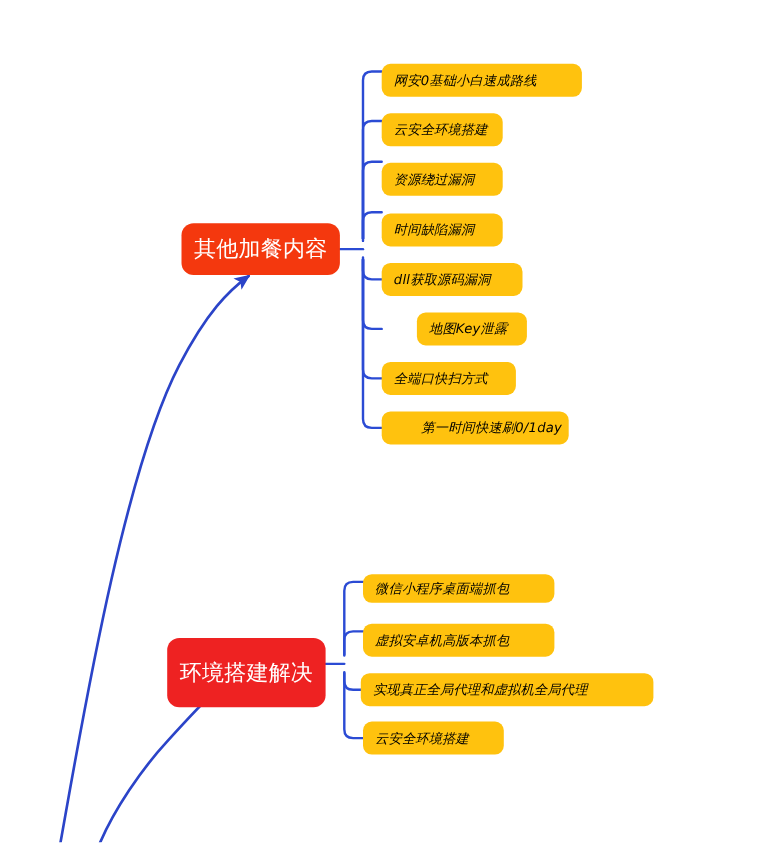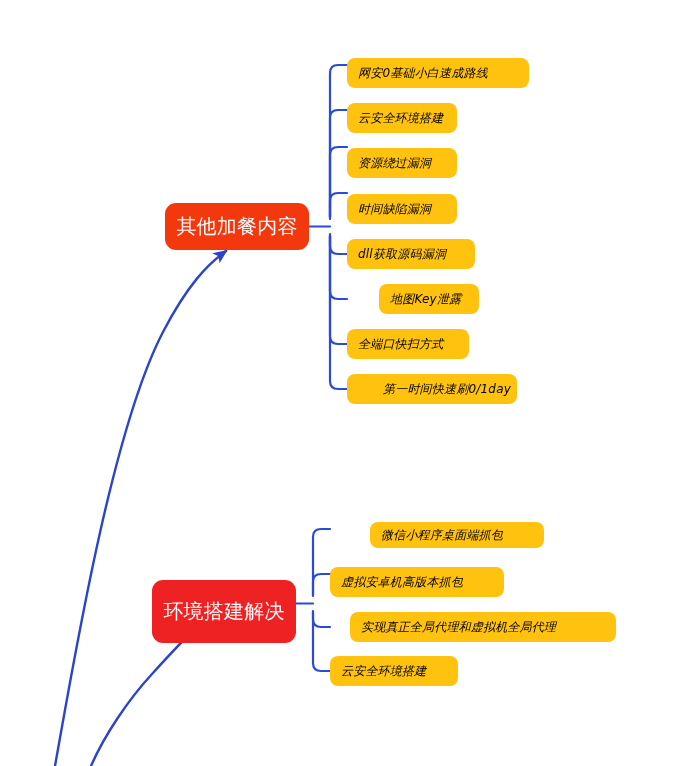--- a/index.html
+++ b/index.html
@@ -96,18 +96,18 @@
   <div class="node node-child" style="left:347px; top:103px; width:110px; height:30px;">云安全环境搭建</div>
   <div class="node node-child" style="left:347px; top:148px; width:110px; height:30px;">资源绕过漏洞</div>
   <div class="node node-child" style="left:347px; top:194px; width:110px; height:30px;">时间缺陷漏洞</div>
   <div class="node node-child" style="left:347px; top:239px; width:128px; height:30px;">dll获取源码漏洞</div>
   <div class="node node-child" style="left:347px; top:284px; width:100px; height:30px;margin-left:32px;">地图Key泄露</div>
   <div class="node node-child" style="left:347px; top:329px; width:122px; height:30px;">全端口快扫方式</div>
   <div class="node node-child" style="left:347px; top:374px; width:170px; height:30px;padding-left:36px;">第一时间快速刷0/1day</div>
 
   <div class="node node-parent" style="left:152px; top:580px; width:144px; height:63px; background:#EE2222;">环境搭建解决</div>
 
-  <div class="node node-child" style="left:330px; top:522px; width:174px; height:26px;margin-left:40px;">微信小程序桌面端抓包</div>
+  <div class="node node-child" style="left:330px; top:522px; width:174px; height:26px;">微信小程序桌面端抓包</div>
   <div class="node node-child" style="left:330px; top:567px; width:174px; height:30px;">虚拟安卓机高版本抓包</div>
-  <div class="node node-child" style="left:350px; top:612px; width:266px; height:30px;">实现真正全局代理和虚拟机全局代理</div>
+  <div class="node node-child" style="left:328px; top:612px; width:266px; height:30px;">实现真正全局代理和虚拟机全局代理</div>
   <div class="node node-child" style="left:330px; top:656px; width:128px; height:30px;">云安全环境搭建</div>
 
 </div>
 
 </body></html>

